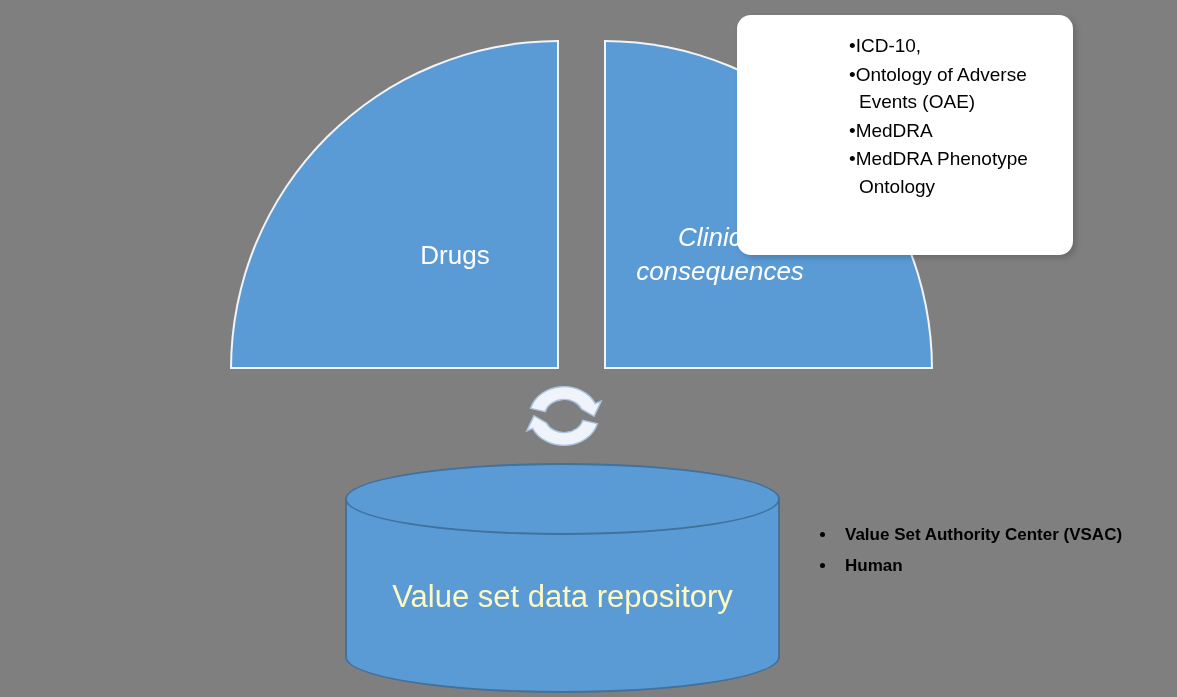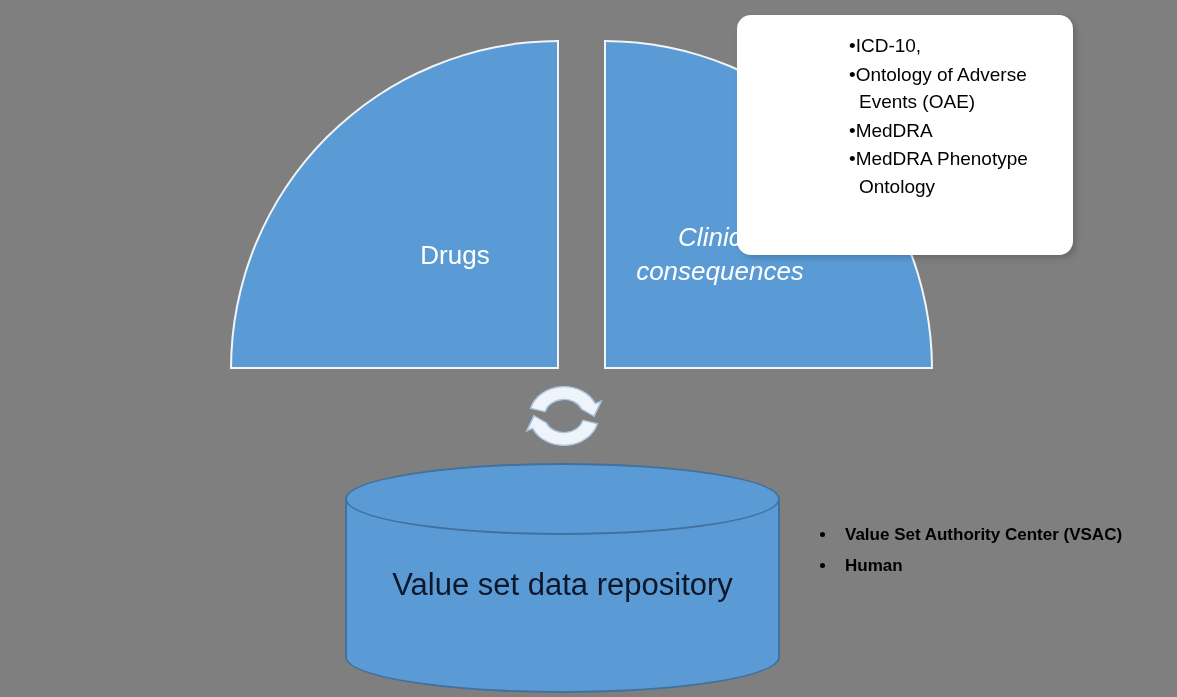--- a/index.html
+++ b/index.html
@@ -120,23 +120,23 @@
     top: 0;
     height: 72px;
     background: #5b9bd5;
     border: 2px solid #41719c;
     border-radius: 50%;
     box-sizing: border-box;
   }
   #repository .cyl-label {
     position: absolute;
     left: 0; right: 0;
-    top: 104px;
+    top: 116px;
     text-align: center;
-    color: #0f172a;
+    color: #fef9c3;
     font-size: 31px;
     z-index: 1;
   }
   
   #repo-sources {
     position: absolute;
     left: 815px; top: 518px;
     width: 360px;
     z-index: 2;
     color: #000000;

